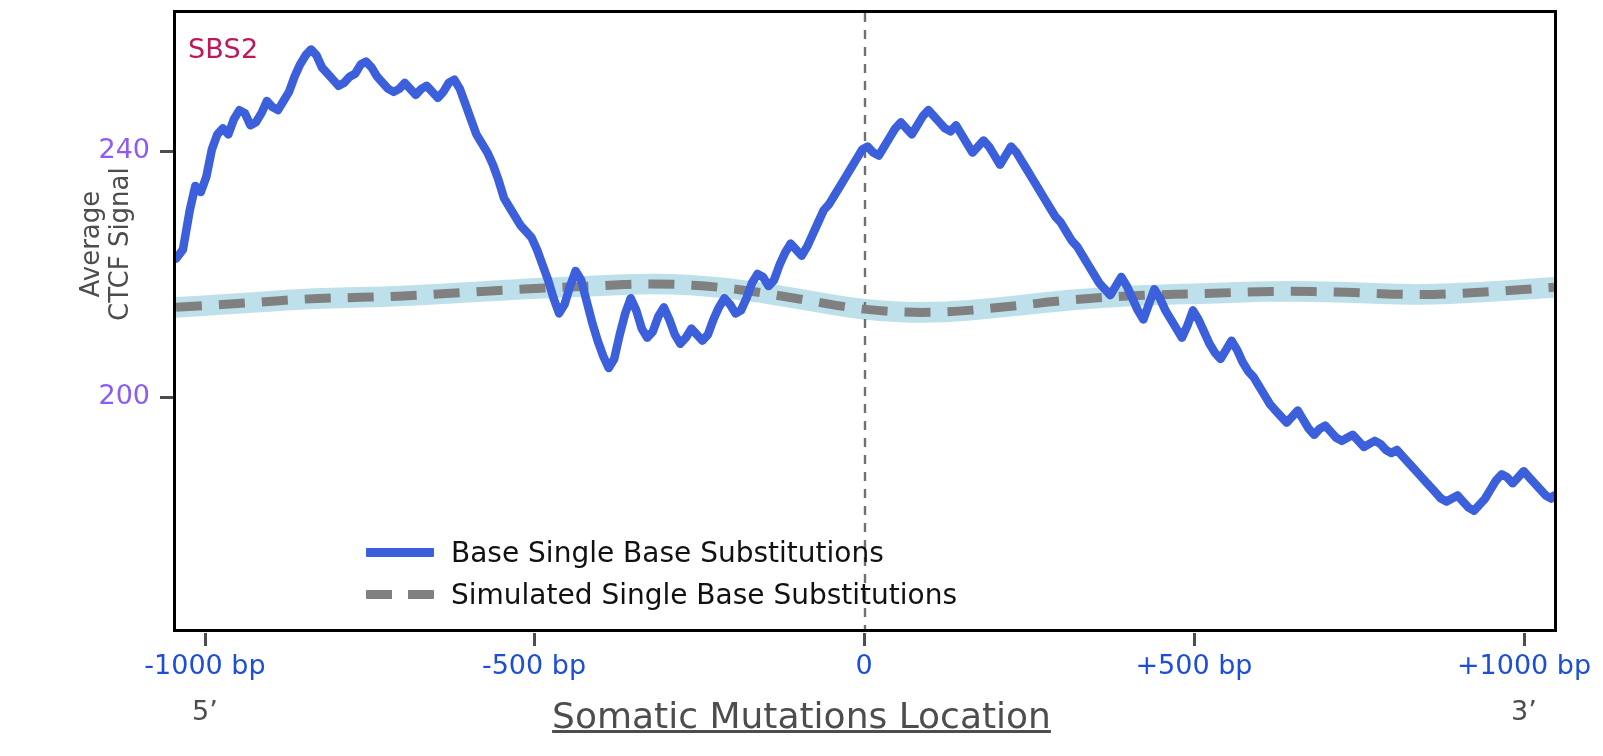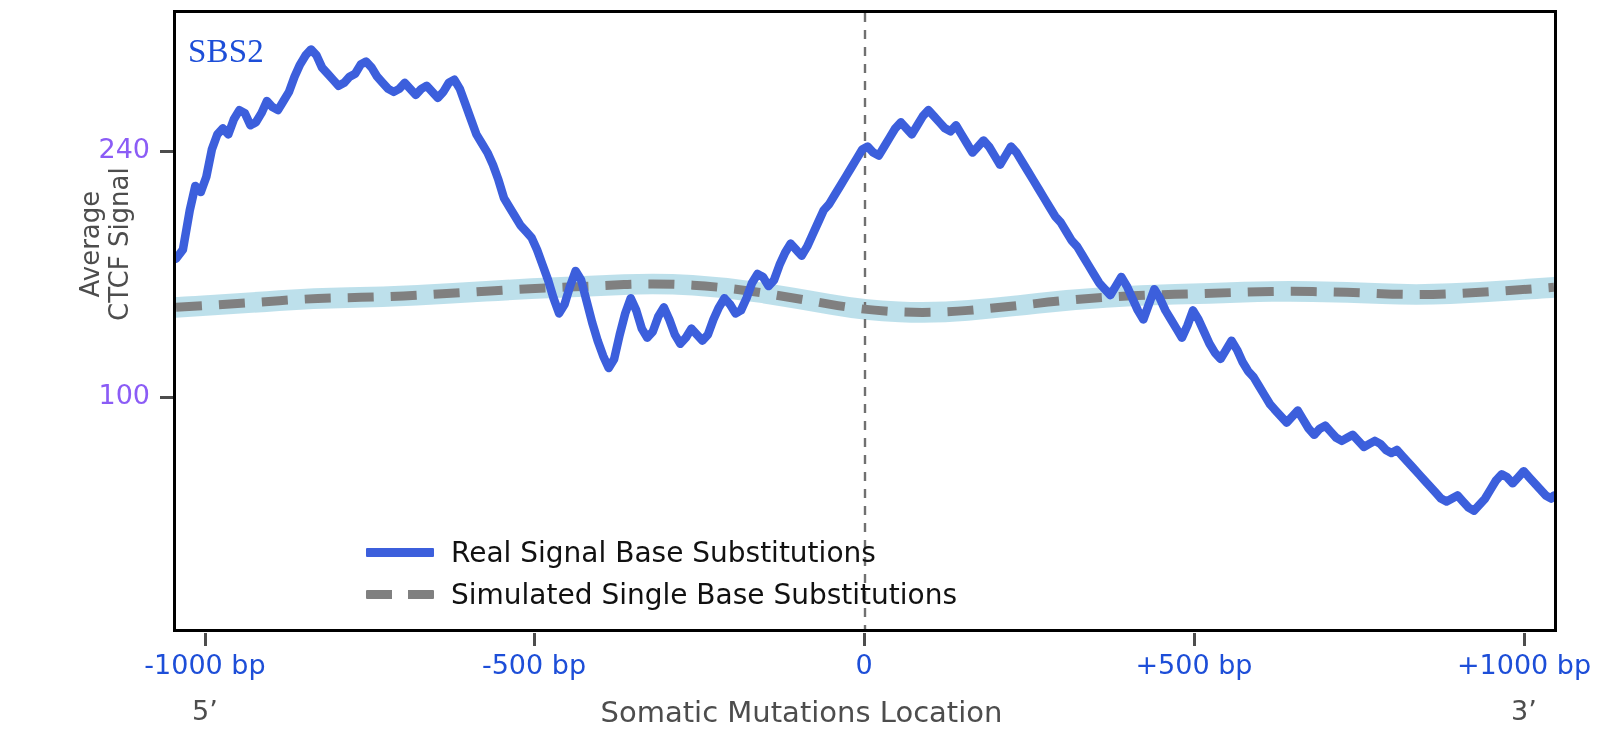--- a/index.html
+++ b/index.html
@@ -5,37 +5,37 @@
   html,body{margin:0;padding:0;background:#ffffff;}
   body{font-family:"DejaVu Sans","Liberation Sans",sans-serif;}
   #figure{position:relative;width:1603px;height:756px;background:#ffffff;overflow:hidden;}
 
   
   #plot-frame{position:absolute;left:173px;top:10px;width:1384px;height:622px;
               border:3px solid #000000;box-sizing:border-box;background:#ffffff;}
   #plot-svg{position:absolute;left:0;top:0;width:100%;height:100%;display:block;}
 
   
-  .corner-note{position:absolute;font-size:33px;color:#1d4ed8;letter-spacing:0.2px;white-space:nowrap;font-family:Liberation Serif, serif;}
+  .corner-note{position:absolute;font-size:27px;color:#be185d;letter-spacing:0.2px;white-space:nowrap;}
   #signature-label{left:12px;top:20px;}
   #cancer-type-label{right:14px;top:20px;}
 
   
   .ytick-label{position:absolute;font-size:27px;color:#8b5cf6;text-align:right;width:110px;}
   .ytick-mark{position:absolute;width:13px;height:3px;background:#4d4d4d;left:160px;}
   #ylabel{position:absolute;left:-5px;top:215px;width:220px;text-align:center;
           transform:rotate(-90deg);transform-origin:center center;
           font-size:26px;color:#4d4d4d;line-height:1.12;}
 
   
   .xtick-mark{position:absolute;top:633px;width:3px;height:13px;background:#4d4d4d;}
   .xtick-label{position:absolute;top:649px;font-size:27px;color:#1d4ed8;
                transform:translateX(-50%);white-space:nowrap;}
   #xlabel{position:absolute;top:695px;left:0;width:1603px;text-align:center;
-          font-size:29px;color:#4d4d4d;}
+          font-size:36px;color:#4d4d4d;text-decoration:underline;}
   .strand-label{position:absolute;top:695px;font-size:27px;color:#4d4d4d;
                 transform:translateX(-50%);}
 
   
   #legend{position:absolute;left:190px;top:518px;}
   .legend-row{display:flex;align-items:center;height:42px;}
   .legend-swatch{width:68px;height:9px;margin-right:17px;flex:0 0 auto;border-radius:1px;}
   .legend-swatch.dashed{height:9px;background:none;
      background-image:linear-gradient(to right,#808080 0 26px,transparent 26px 42px,#808080 42px 68px);}
   .legend-text{font-size:28px;color:#111111;white-space:nowrap;}
@@ -46,21 +46,21 @@
 <div id="figure">
 
   <div id="ylabel">
     <div>Average</div>
     <div>CTCF Signal</div>
   </div>
 
   <div class="ytick-mark" style="top:150px;"></div>
   <div class="ytick-label" style="left:40px;top:133px;">240</div>
   <div class="ytick-mark" style="top:396px;"></div>
-  <div class="ytick-label" style="left:40px;top:379px;">100</div>
+  <div class="ytick-label" style="left:40px;top:379px;">200</div>
 
   <div class="xtick-mark" style="left:204px;"></div>
   <div class="xtick-label" style="left:205px;">-1000 bp</div>
   <div class="xtick-mark" style="left:533px;"></div>
   <div class="xtick-label" style="left:534px;">-500 bp</div>
   <div class="xtick-mark" style="left:863px;"></div>
   <div class="xtick-label" style="left:864px;">0</div>
   <div class="xtick-mark" style="left:1193px;"></div>
   <div class="xtick-label" style="left:1194px;">+500 bp</div>
   <div class="xtick-mark" style="left:1523px;"></div>
@@ -82,21 +82,21 @@
         <path id="sim-path" fill="none" stroke="#808080" stroke-width="9" stroke-linecap="butt" stroke-linejoin="round" stroke-dasharray="26 17" d="M0.00,294.34 Q0.00,294.34 34.45,292.22 Q68.90,290.10 103.35,287.67 Q137.80,285.24 172.25,284.63 Q206.70,284.03 241.15,282.21 Q275.60,280.39 310.05,278.26 Q344.50,276.14 378.95,274.62 Q413.40,273.10 447.85,271.59 Q482.30,270.07 516.75,272.19 Q551.20,274.32 585.65,279.78 Q620.10,285.24 654.55,291.31 Q689.00,297.38 723.45,298.90 Q757.90,300.41 792.35,297.38 Q826.80,294.34 861.25,290.40 Q895.70,286.46 930.15,284.33 Q964.60,282.21 999.05,281.30 Q1033.50,280.39 1067.95,279.17 Q1102.40,277.96 1136.85,278.57 Q1171.30,279.17 1205.75,280.69 Q1240.20,282.21 1274.65,280.69 Q1309.10,279.17 1343.55,276.74 L1378.00,274.32"></path>
         <path id="real-path" fill="none" stroke="#3c5fdc" stroke-width="8.5" stroke-linecap="round" stroke-linejoin="round" d="M0.00,245.79 L6.89,236.69 L13.78,197.24 L19.29,172.97 L24.80,179.03 L30.32,163.86 L35.83,136.55 L41.34,121.38 L46.85,115.31 L52.36,121.38 L57.88,106.21 L63.39,97.10 L68.90,100.14 L74.41,112.28 L79.92,109.24 L85.44,100.14 L90.95,88.00 L96.46,94.07 L101.97,97.10 L107.48,88.00 L113.00,78.90 L118.51,63.72 L124.02,51.59 L129.53,42.48 L135.04,36.41 L140.56,42.48 L146.07,54.62 L151.58,60.69 L157.09,66.76 L162.60,72.83 L168.12,69.79 L173.63,63.72 L179.14,60.69 L184.65,51.59 L190.16,48.55 L195.68,54.62 L201.19,63.72 L206.70,69.79 L212.21,75.86 L217.72,78.90 L223.24,75.86 L228.75,69.79 L234.26,75.86 L239.77,81.93 L245.28,75.86 L250.80,72.83 L256.31,78.90 L261.82,84.97 L267.33,78.90 L272.84,69.79 L278.36,66.76 L283.87,75.86 L289.38,91.03 L294.89,106.21 L300.40,121.38 L305.92,130.48 L311.43,139.59 L316.94,151.72 L322.45,166.90 L327.96,185.10 L333.48,194.21 L338.99,203.31 L344.50,212.41 L350.01,218.48 L355.52,224.55 L361.04,236.69 L366.55,251.86 L372.06,267.03 L377.57,285.24 L383.08,300.41 L388.60,291.31 L394.11,273.10 L399.62,257.93 L405.13,267.03 L410.64,288.28 L416.16,309.52 L421.67,327.72 L427.18,342.90 L432.69,355.03 L438.20,345.93 L443.72,321.66 L449.23,300.41 L454.74,285.24 L460.25,297.38 L465.76,315.59 L471.28,324.69 L476.79,318.62 L482.30,303.45 L487.81,294.34 L493.32,306.48 L498.84,321.66 L504.35,330.76 L509.86,324.69 L515.37,315.59 L520.88,321.66 L526.40,327.72 L531.91,321.66 L537.42,306.48 L542.93,294.34 L548.44,285.24 L553.96,291.31 L559.47,300.41 L564.98,297.38 L570.49,285.24 L576.00,270.07 L581.52,260.97 L587.03,264.00 L592.54,273.10 L598.05,267.03 L603.56,251.86 L609.08,239.72 L614.59,230.62 L620.10,236.69 L625.61,242.76 L631.12,233.66 L636.64,221.52 L642.15,209.38 L647.66,197.24 L653.17,191.17 L658.68,182.07 L664.20,172.97 L669.71,163.86 L675.22,154.76 L680.73,145.66 L686.24,136.55 L691.76,133.52 L697.27,139.59 L702.78,142.62 L708.29,133.52 L713.80,124.41 L719.32,115.31 L724.83,109.24 L730.34,115.31 L735.85,121.38 L741.36,112.28 L746.88,103.17 L752.39,97.10 L757.90,103.17 L763.41,109.24 L768.92,115.31 L774.44,118.34 L779.95,112.28 L785.46,121.38 L790.97,130.48 L796.48,139.59 L802.00,133.52 L807.51,127.45 L813.02,133.52 L818.53,142.62 L824.04,151.72 L829.56,142.62 L835.07,133.52 L840.58,139.59 L846.09,148.69 L851.60,157.79 L857.12,166.90 L862.63,176.00 L868.14,185.10 L873.65,194.21 L879.16,203.31 L884.68,209.38 L890.19,218.48 L895.70,227.59 L901.21,233.66 L906.72,242.76 L912.24,251.86 L917.75,260.97 L923.26,270.07 L928.77,276.14 L934.28,282.21 L939.80,273.10 L945.31,264.00 L950.82,273.10 L956.33,285.24 L961.84,297.38 L967.36,306.48 L972.87,291.31 L978.38,276.14 L983.89,285.24 L989.40,297.38 L994.92,306.48 L1000.43,315.59 L1005.94,324.69 L1011.45,312.55 L1016.96,297.38 L1022.48,306.48 L1027.99,318.62 L1033.50,330.76 L1039.01,339.86 L1044.52,345.93 L1050.04,336.83 L1055.55,327.72 L1061.06,336.83 L1066.57,348.97 L1072.08,358.07 L1077.60,364.14 L1083.11,373.24 L1088.62,382.34 L1094.13,391.45 L1099.64,397.52 L1105.16,403.59 L1110.67,409.66 L1116.18,403.59 L1121.69,397.52 L1127.20,406.62 L1132.72,415.72 L1138.23,421.79 L1143.74,415.72 L1149.25,412.69 L1154.76,418.76 L1160.28,424.83 L1165.79,427.86 L1171.30,424.83 L1176.81,421.79 L1182.32,427.86 L1187.84,433.93 L1193.35,430.90 L1198.86,427.86 L1204.37,430.90 L1209.88,436.97 L1215.40,440.00 L1220.91,436.97 L1226.42,443.03 L1231.93,449.10 L1237.44,455.17 L1242.96,461.24 L1248.47,467.31 L1253.98,473.38 L1259.49,479.45 L1265.00,485.52 L1270.52,488.55 L1276.03,485.52 L1281.54,482.48 L1287.05,488.55 L1292.56,494.62 L1298.08,497.66 L1303.59,491.59 L1309.10,485.52 L1314.61,476.41 L1320.12,467.31 L1325.64,461.24 L1331.15,464.28 L1336.66,470.34 L1342.17,464.28 L1347.68,458.21 L1353.20,464.28 L1358.71,470.34 L1364.22,476.41 L1369.73,482.48 L1375.24,485.52 L1378.00,482.48"></path>
       </g>
     </svg>
 
     <div class="corner-note" id="signature-label">SBS2</div>
 
     <div id="legend">
       <div class="legend-row">
         <span class="legend-swatch" id="sw-real" style="background: rgb(60, 95, 220);"></span>
-        <span class="legend-text">Real Signal Base Substitutions</span>
+        <span class="legend-text">Base Single Base Substitutions</span>
       </div>
       <div class="legend-row">
         <span class="legend-swatch dashed" id="sw-sim" style="background-image: linear-gradient(to right, rgb(128, 128, 128) 0px, rgb(128, 128, 128) 26px, transparent 26px, transparent 42px, rgb(128, 128, 128) 42px, rgb(128, 128, 128) 68px);"></span>
         <span class="legend-text">Simulated Single Base Substitutions</span>
       </div>
     </div>
   </div>
 </div>
 
 </body></html>

